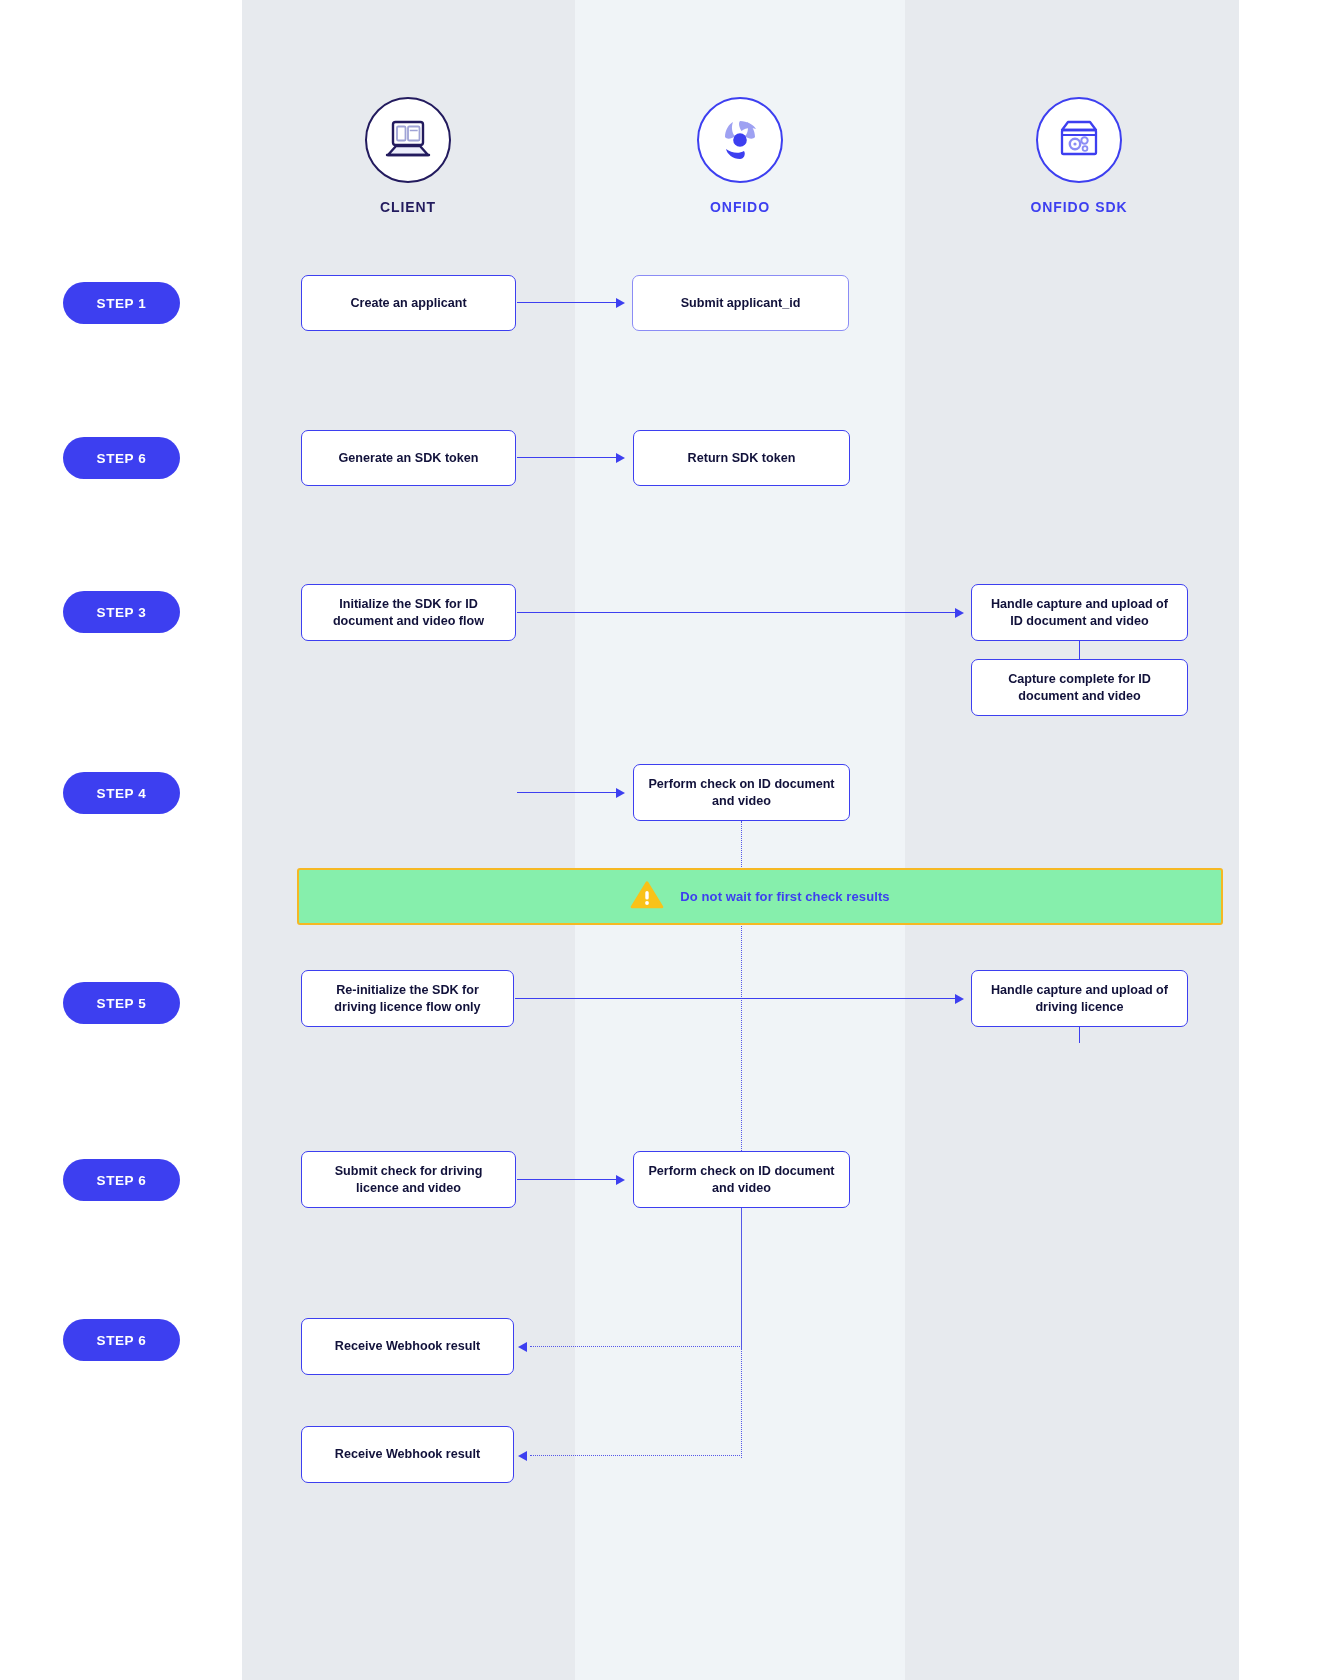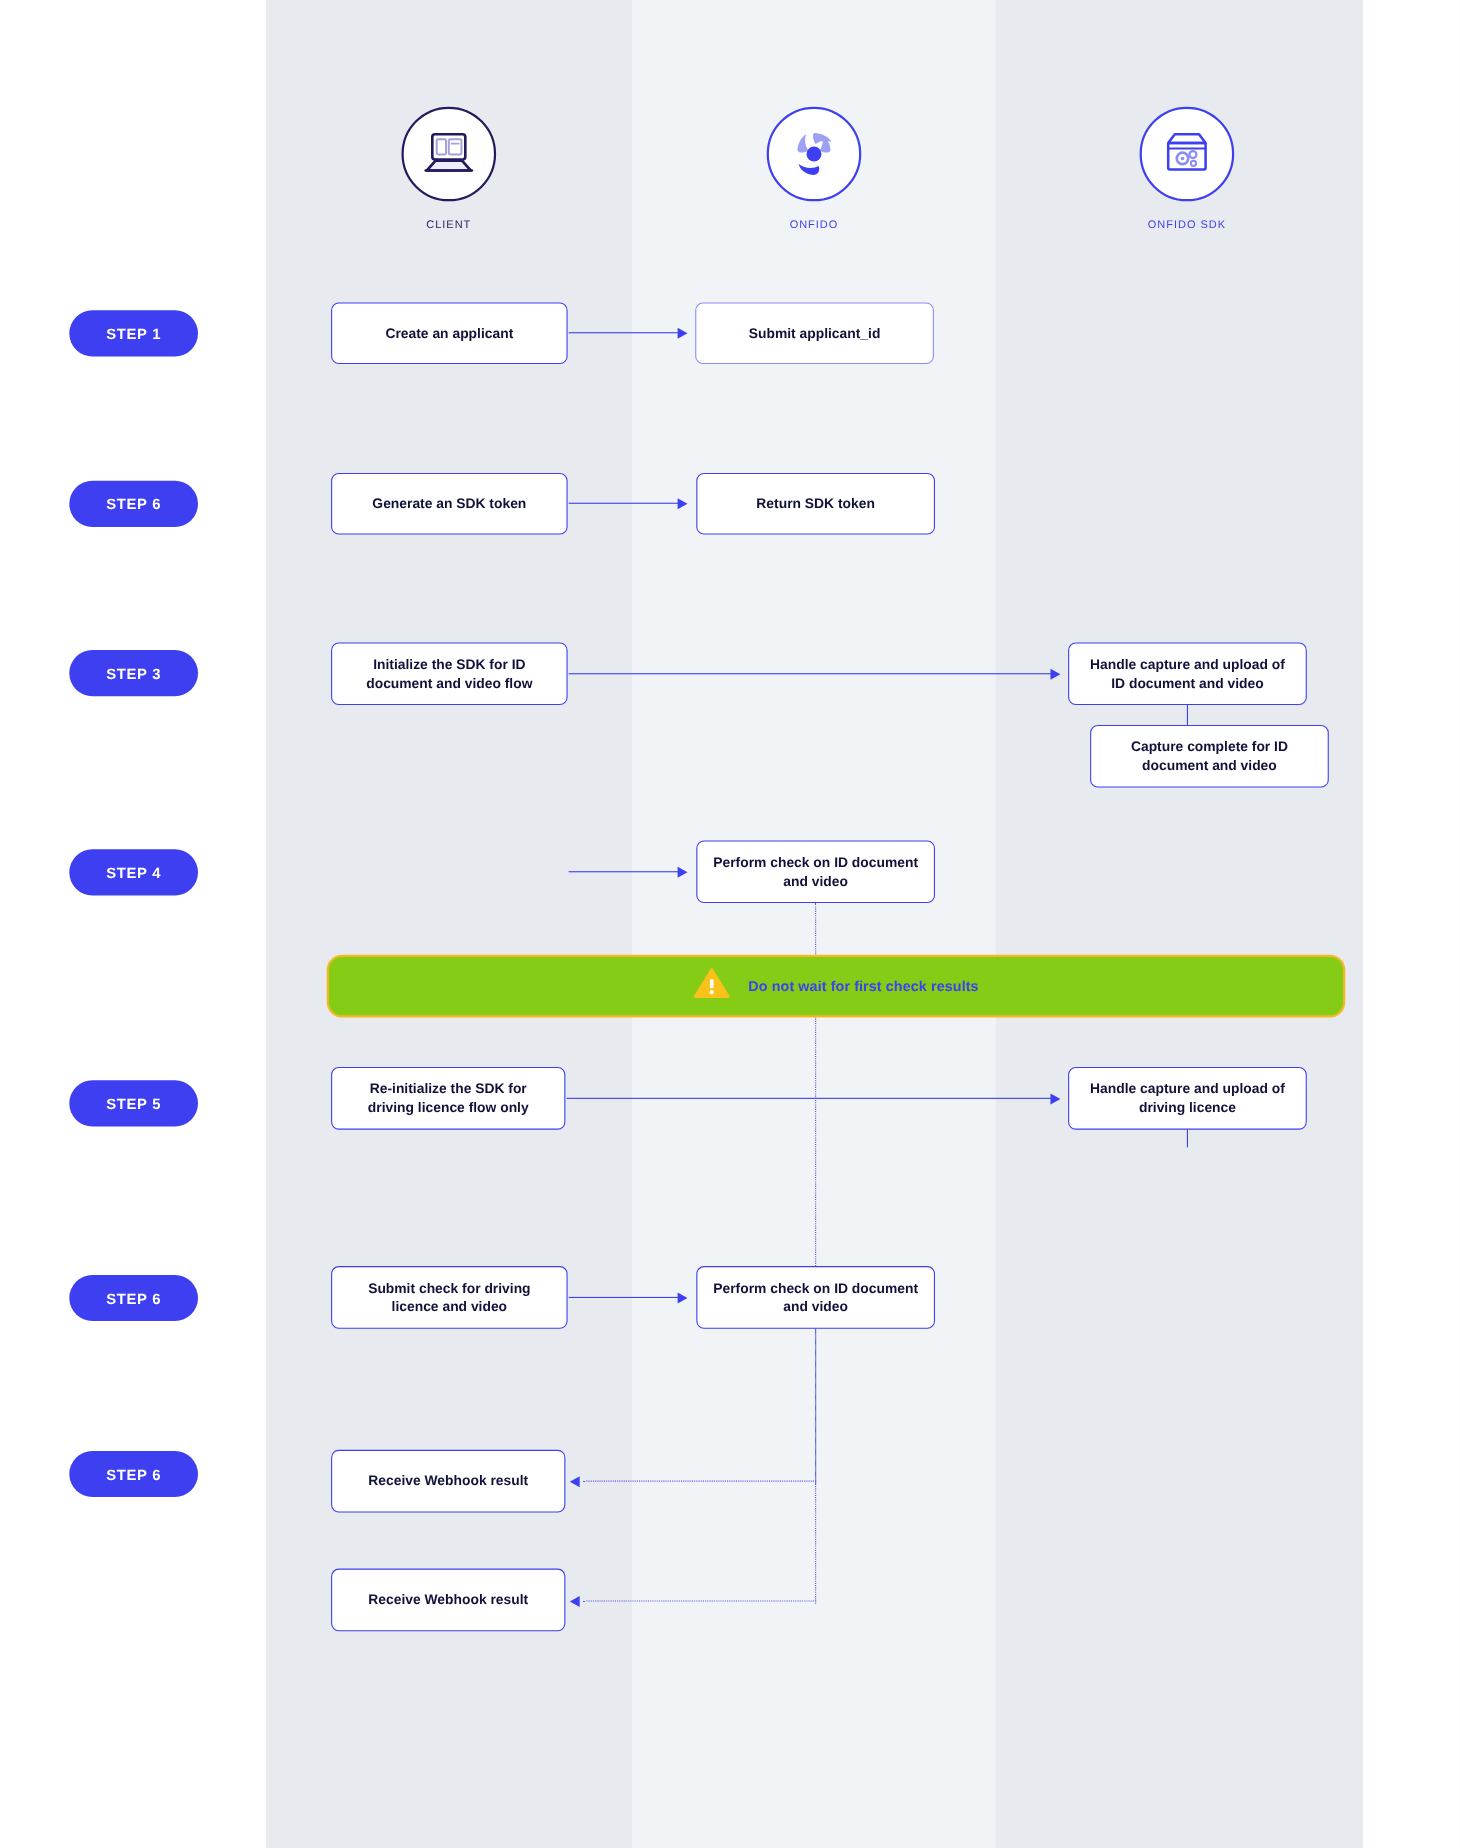--- a/index.html
+++ b/index.html
@@ -21,21 +21,21 @@
 
   
   .col-head { position: absolute; width: 200px; text-align: center; }
   .col-head .circle {
     width: 86px; height: 86px; border-radius: 50%;
     background: #ffffff; margin: 0 auto;
     display: flex; align-items: center; justify-content: center;
   }
   .col-head .label {
     margin-top: 16px;
-    font-size: 10px; font-weight: 400; letter-spacing: 0.9px;
+    font-size: 14px; font-weight: 700; letter-spacing: 0.9px;
   }
   .head-client { left: 308px; top: 97px; }
   .head-client .circle { border: 2.5px solid #231b5e; }
   .head-client .label { color: #231b5e; }
   .head-onfido { left: 640px; top: 97px; }
   .head-onfido .circle { border: 2.5px solid #3d3ff0; }
   .head-onfido .label { color: #3d3ff0; }
   .head-sdk { left: 979px; top: 97px; }
   .head-sdk .circle { border: 2.5px solid #3d3ff0; }
   .head-sdk .label { color: #3d3ff0; }
@@ -80,23 +80,23 @@
     border-left: 1.5px dotted #5558e8;
   }
   .dotted-h {
     position: absolute; height: 0;
     border-top: 1.5px dotted #5558e8;
   }
 
   
   .banner {
     position: absolute;
-    background: #84cc16;
+    background: #86efac;
     border: 2px solid #f5b823;
-    border-radius: 14px;
+    border-radius: 3px;
     display: flex; align-items: center; justify-content: center;
     gap: 16px;
   }
   .banner .btext {
     color: #3d3ff0; font-size: 13px; font-weight: 700; letter-spacing: 0.1px;
   }
   .warn-icon { display: block; }
 </style>
 </head>
 <body>
@@ -165,21 +165,21 @@
   <div class="box" style="left:301px; top:430px; width:215px; height:56px;">Generate an SDK token</div>
   <div class="conn conn-h" style="left:517px; top:457px; width:101px;"></div>
   <div class="arrowhead right" style="left:616px; top:453px;"></div>
   <div class="box" style="left:633px; top:430px; width:217px; height:56px;">Return SDK token</div>
 
   <div class="box" style="left:301px; top:584px; width:215px; height:57px;">Initialize the SDK for ID document and video flow</div>
   <div class="conn conn-h" style="left:517px; top:612px; width:440px;"></div>
   <div class="arrowhead right" style="left:955px; top:608px;"></div>
   <div class="box" style="left:971px; top:584px; width:217px; height:57px;">Handle capture and upload of ID document and video</div>
   <div class="conn conn-v" style="left:1079px; top:641px; height:18px;"></div>
-  <div class="box" style="left:971px; top:659px; width:217px; height:57px;margin-left:20px;">Capture complete for ID document and video</div>
+  <div class="box" style="left:971px; top:659px; width:217px; height:57px;">Capture complete for ID document and video</div>
 
   <div class="conn conn-h" style="left:517px; top:792px; width:101px;"></div>
   <div class="arrowhead right" style="left:616px; top:788px;"></div>
   <div class="box" style="left:633px; top:764px; width:217px; height:57px;">Perform check on ID document and video</div>
 
   <div class="dotted-v" style="left:741px; top:821px; height:528px;"></div>
   <div class="dotted-v" style="left:741px; top:1207px; height:251px;"></div>
 
   <div class="banner" style="left:297px; top:868px; width:926px; height:57px;">
     <span class="warn-icon">

